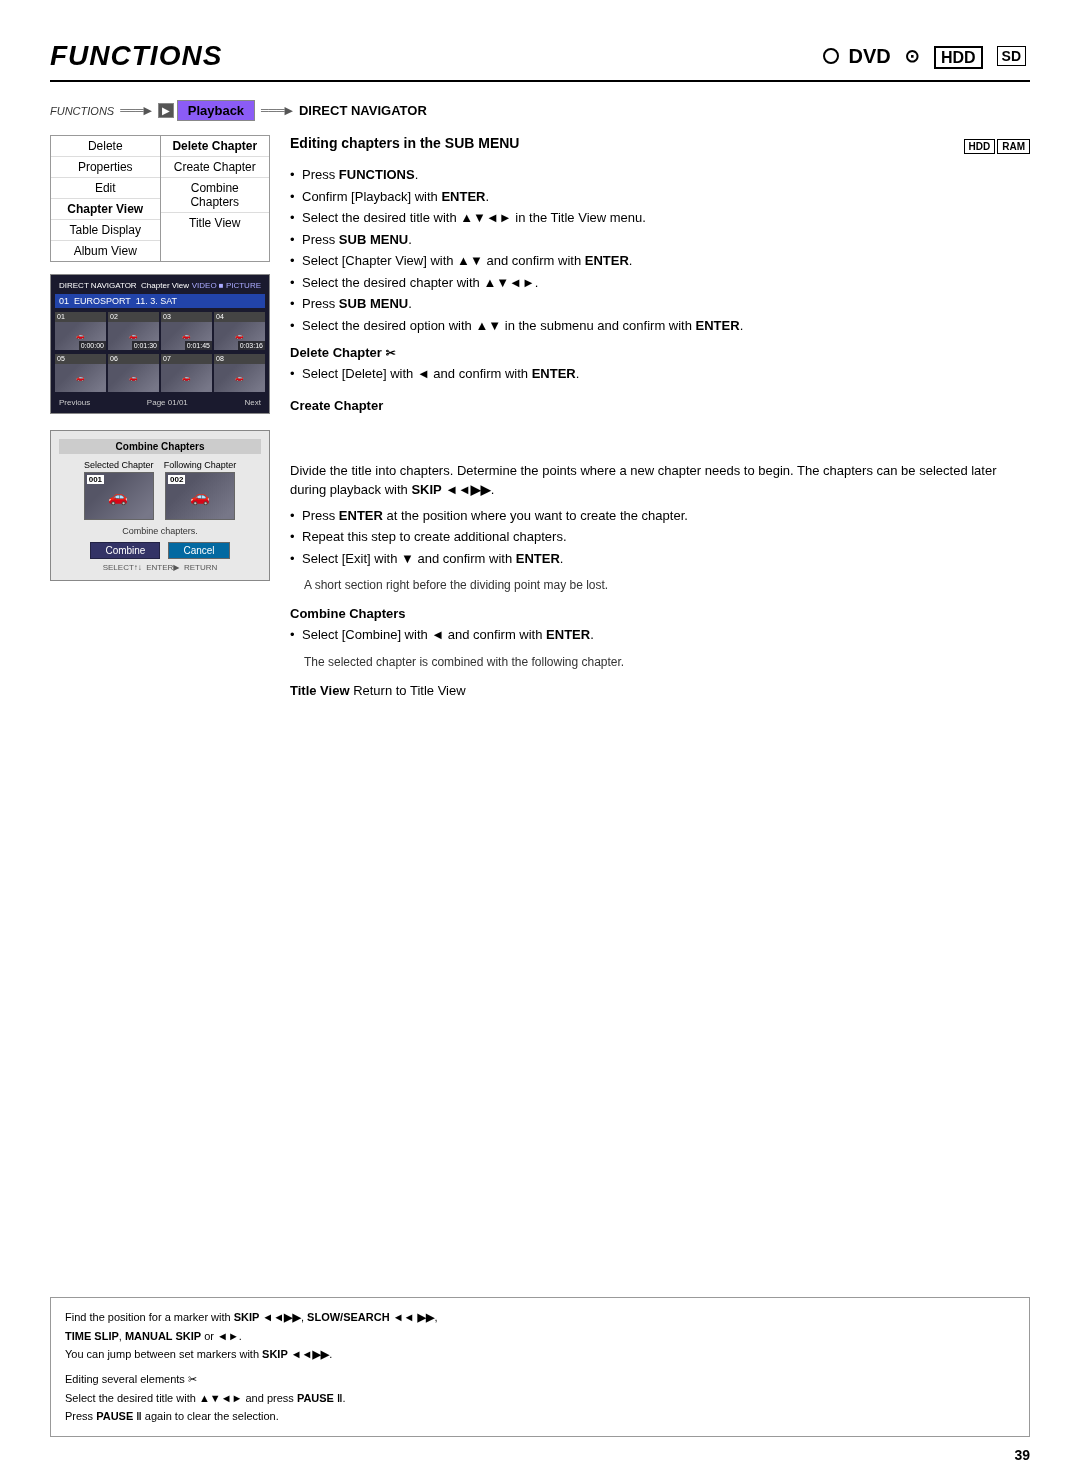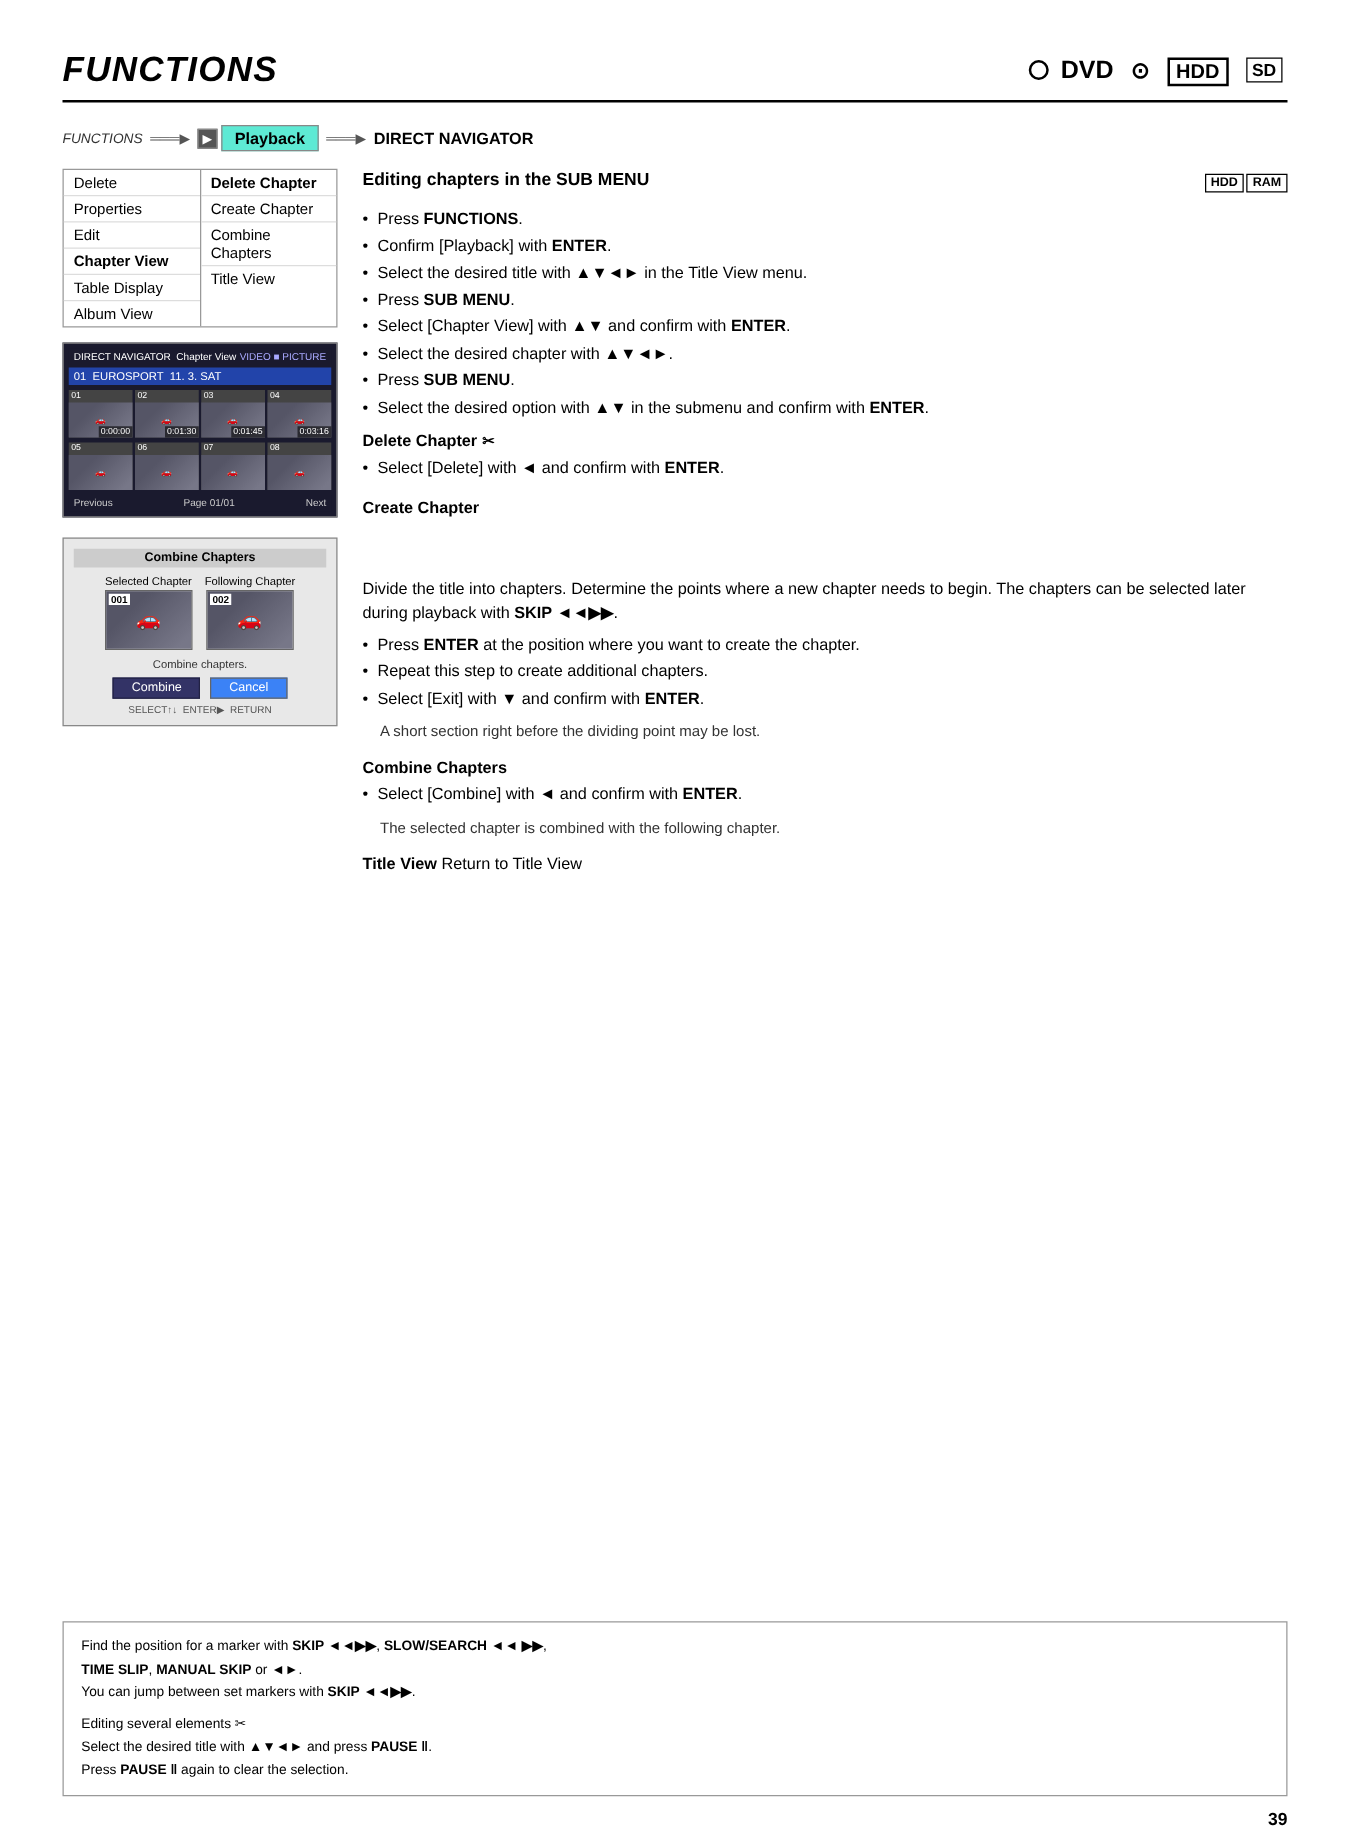--- a/index.html
+++ b/index.html
@@ -92,21 +92,21 @@
       display: inline-block;
       font-size: 11px;
       color: #555;
     }
 
     .nav-playback-box {
       border: 1px solid #888;
       padding: 2px 10px;
       font-size: 13px;
       font-weight: bold;
-      background: #5eead4;
+      background: #8b5cf6;
     }
 
     .nav-direct {
       font-weight: bold;
       font-size: 13px;
     }
 
     
     .main-content {
       display: flex;
@@ -120,20 +120,21 @@
 
     .right-column {
       flex: 1;
     }
 
     
     .menu-table {
       display: flex;
       border: 1px solid #999;
       margin-bottom: 12px;
+      text-align: center;
     }
 
     .menu-col {
       flex: 1;
     }
 
     .menu-col:first-child {
       border-right: 1px solid #999;
     }
 
@@ -309,21 +310,21 @@
     .combine-btn {
       background: #336;
       color: #fff;
       border: 1px solid #224;
       padding: 2px 14px;
       font-size: 10px;
       cursor: pointer;
     }
 
     .combine-btn.cancel {
-      background: #3b82f6;
+      background: #0369a1;
       border-color: #666;
     }
 
     .combine-legend {
       font-size: 8px;
       color: #555;
     }
 
     
     .section-title {

